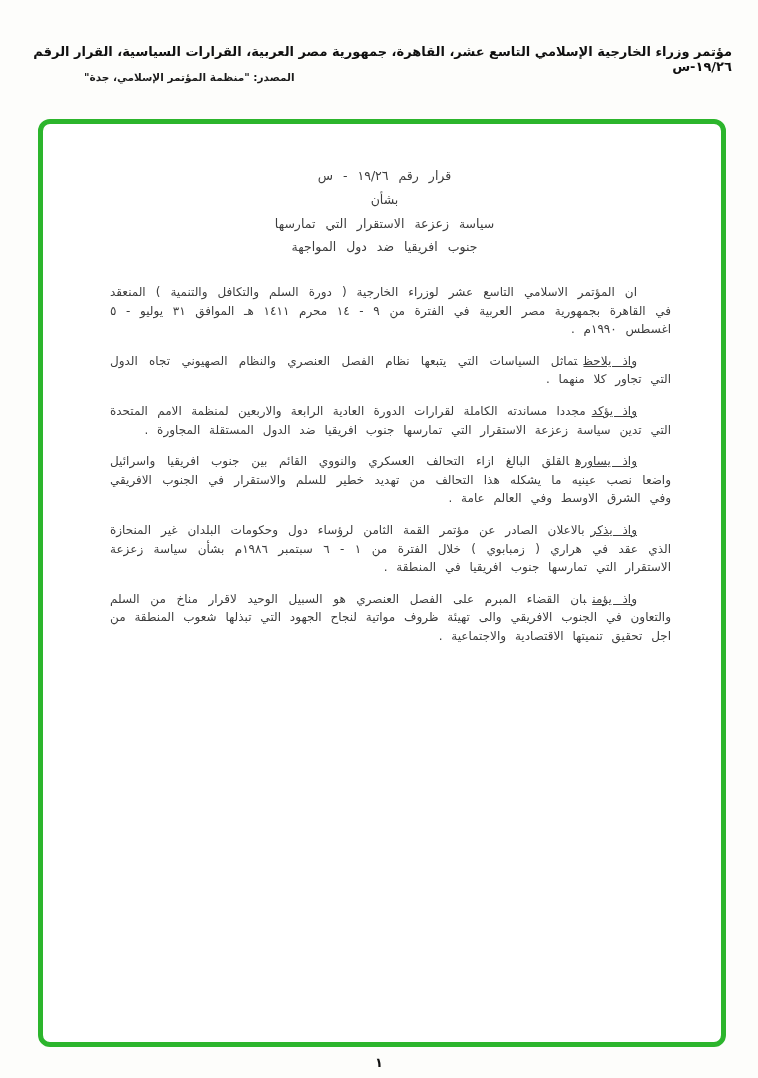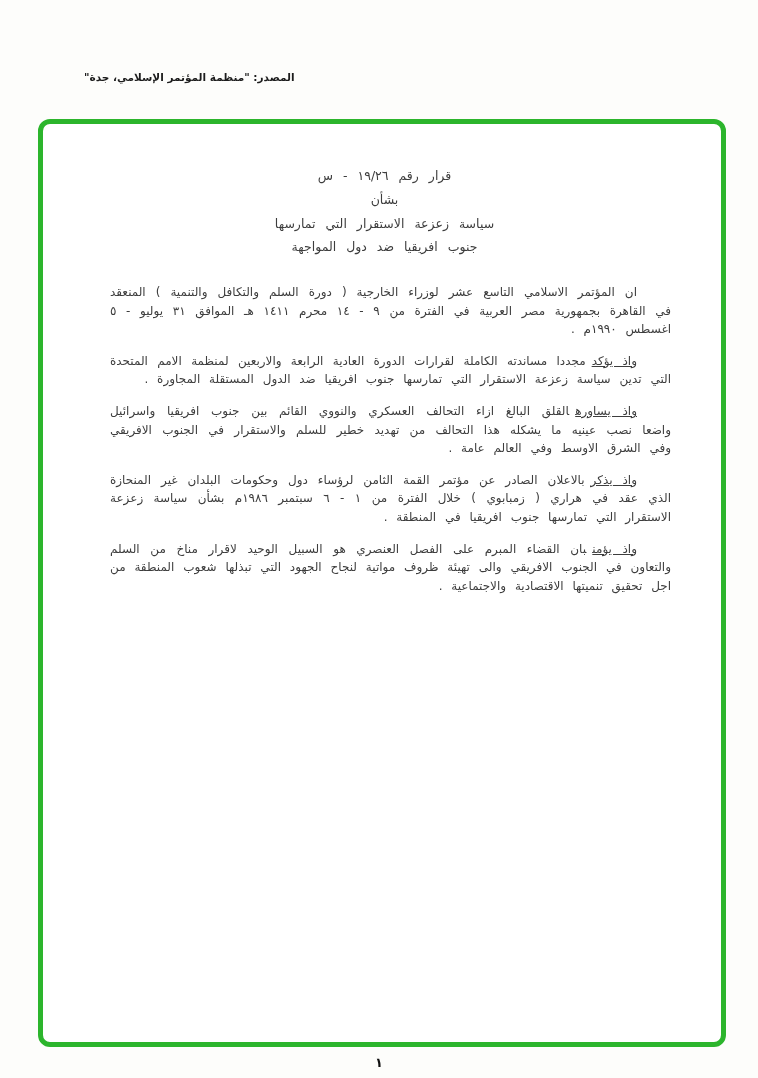--- a/index.html
+++ b/index.html
@@ -59,36 +59,38 @@
   .pgnum{
     position:absolute;bottom:8px;left:0;right:0;
     text-align:center;font-weight:bold;font-size:13px;color:#101010;
   }
 </style>
 </head>
 <body>
 
 <div class="page">
 
+  <div class="hdr">مؤتمر وزراء الخارجية الإسلامي التاسع عشر، القاهرة، جمهورية مصر العربية، القرارات السياسية، القرار الرقم ١٩/٢٦-س</div>
   <div class="src">المصدر: "منظمة المؤتمر الإسلامي، جدة"</div>
 
   <div class="frame">
     <div class="scan">
 
       <div class="title">
         <div>قرار رقم ١٩/٢٦ - س</div>
         <div>بشأن</div>
         <div class="u">سياسة زعزعة الاستقرار التي تمارسها</div>
         <div class="u">جنوب افريقيا ضد دول المواجهة</div>
       </div>
 
       <p class="para"><span class="lead"></span><span>ان المؤتمر الاسلامي التاسع عشر لوزراء الخارجية ( دورة السلم والتكافل والتنمية ) المنعقد في القاهرة بجمهورية مصر العربية في الفترة من ٩ - ١٤ محرم ١٤١١ هـ الموافق ٣١ يوليو - ٥ اغسطس ١٩٩٠م .</span></p>
 
 
 
+      <p class="para"><span class="lead">واذ يلاحظ</span><span>تماثل السياسات التي يتبعها نظام الفصل العنصري والنظام الصهيوني تجاه الدول التي تجاور كلا منهما .</span></p>
 
       <p class="para"><span class="lead">واذ يؤكد</span><span>مجددا مساندته الكاملة لقرارات الدورة العادية الرابعة والاربعين لمنظمة الامم المتحدة التي تدين سياسة زعزعة الاستقرار التي تمارسها جنوب افريقيا ضد الدول المستقلة المجاورة .</span></p>
 
       <p class="para"><span class="lead">واذ يساوره</span><span>القلق البالغ ازاء التحالف العسكري والنووي القائم بين جنوب افريقيا واسرائيل واضعا نصب عينيه ما يشكله هذا التحالف من تهديد خطير للسلم والاستقرار في الجنوب الافريقي وفي الشرق الاوسط وفي العالم عامة .</span></p>
 
       <p class="para"><span class="lead">واذ يذكر</span><span>بالاعلان الصادر عن مؤتمر القمة الثامن لرؤساء دول وحكومات البلدان غير المنحازة الذي عقد في هراري ( زمبابوي ) خلال الفترة من ١ - ٦ سبتمبر ١٩٨٦م بشأن سياسة زعزعة الاستقرار التي تمارسها جنوب افريقيا في المنطقة .</span></p>
 
       <p class="para"><span class="lead">واذ يؤمن</span><span>بان القضاء المبرم على الفصل العنصري هو السبيل الوحيد لاقرار مناخ من السلم والتعاون في الجنوب الافريقي والى تهيئة ظروف مواتية لنجاح الجهود التي تبذلها شعوب المنطقة من اجل تحقيق تنميتها الاقتصادية والاجتماعية .</span></p>
 
 

